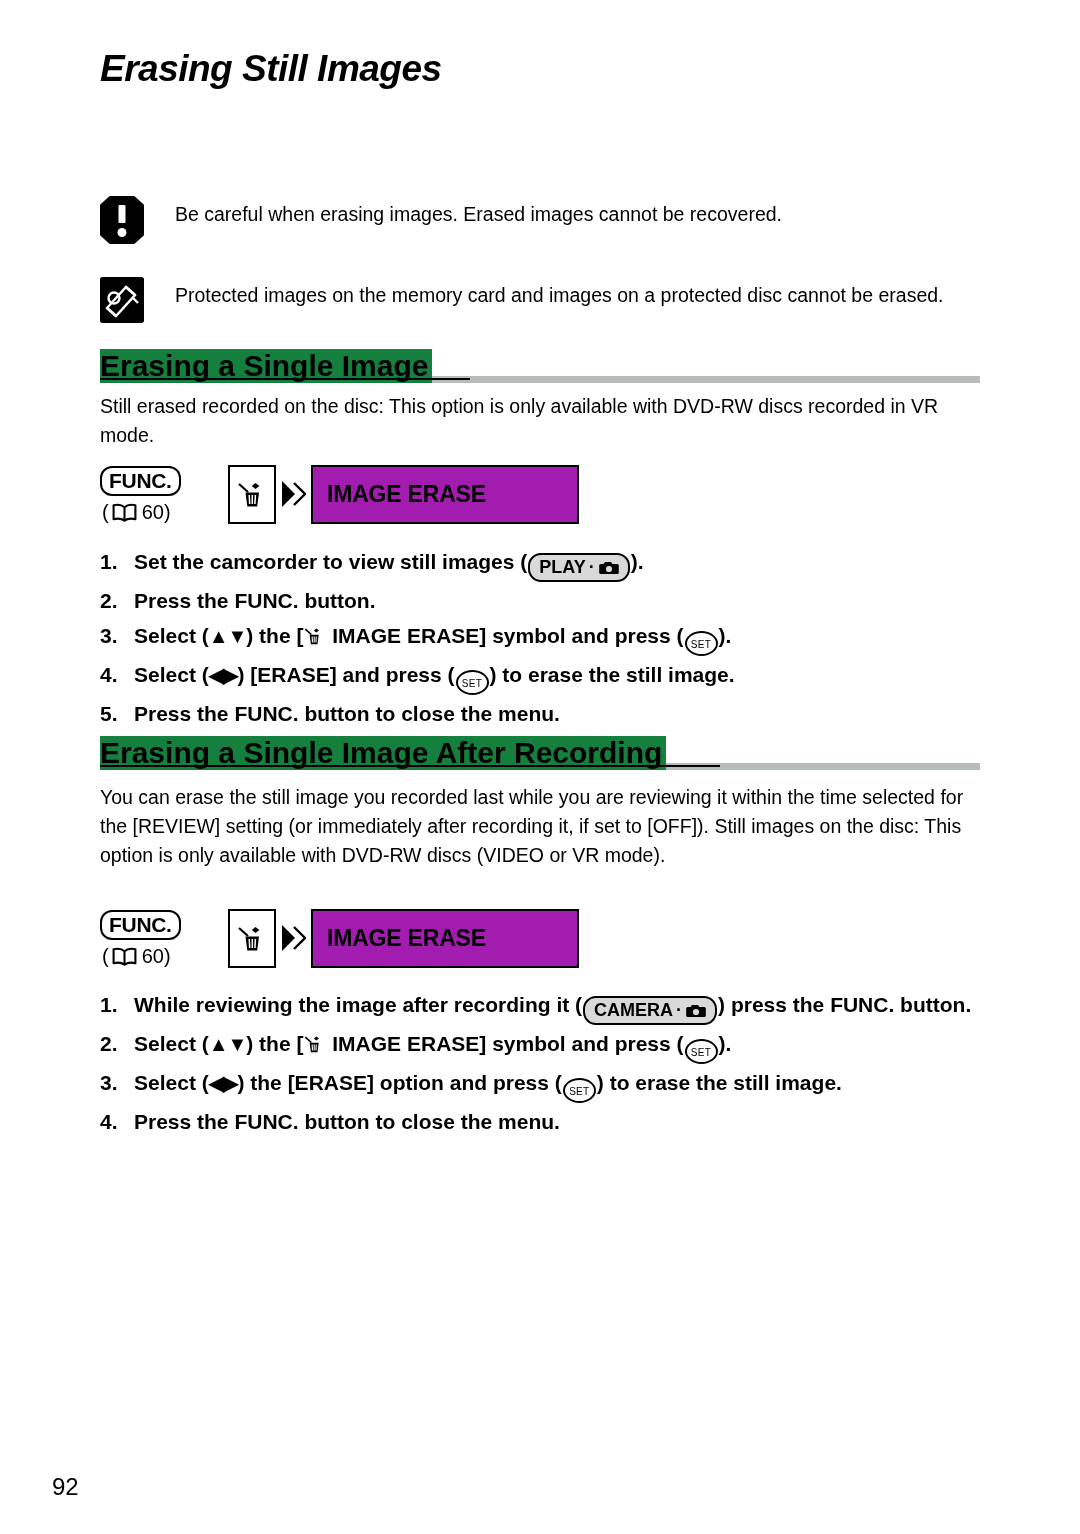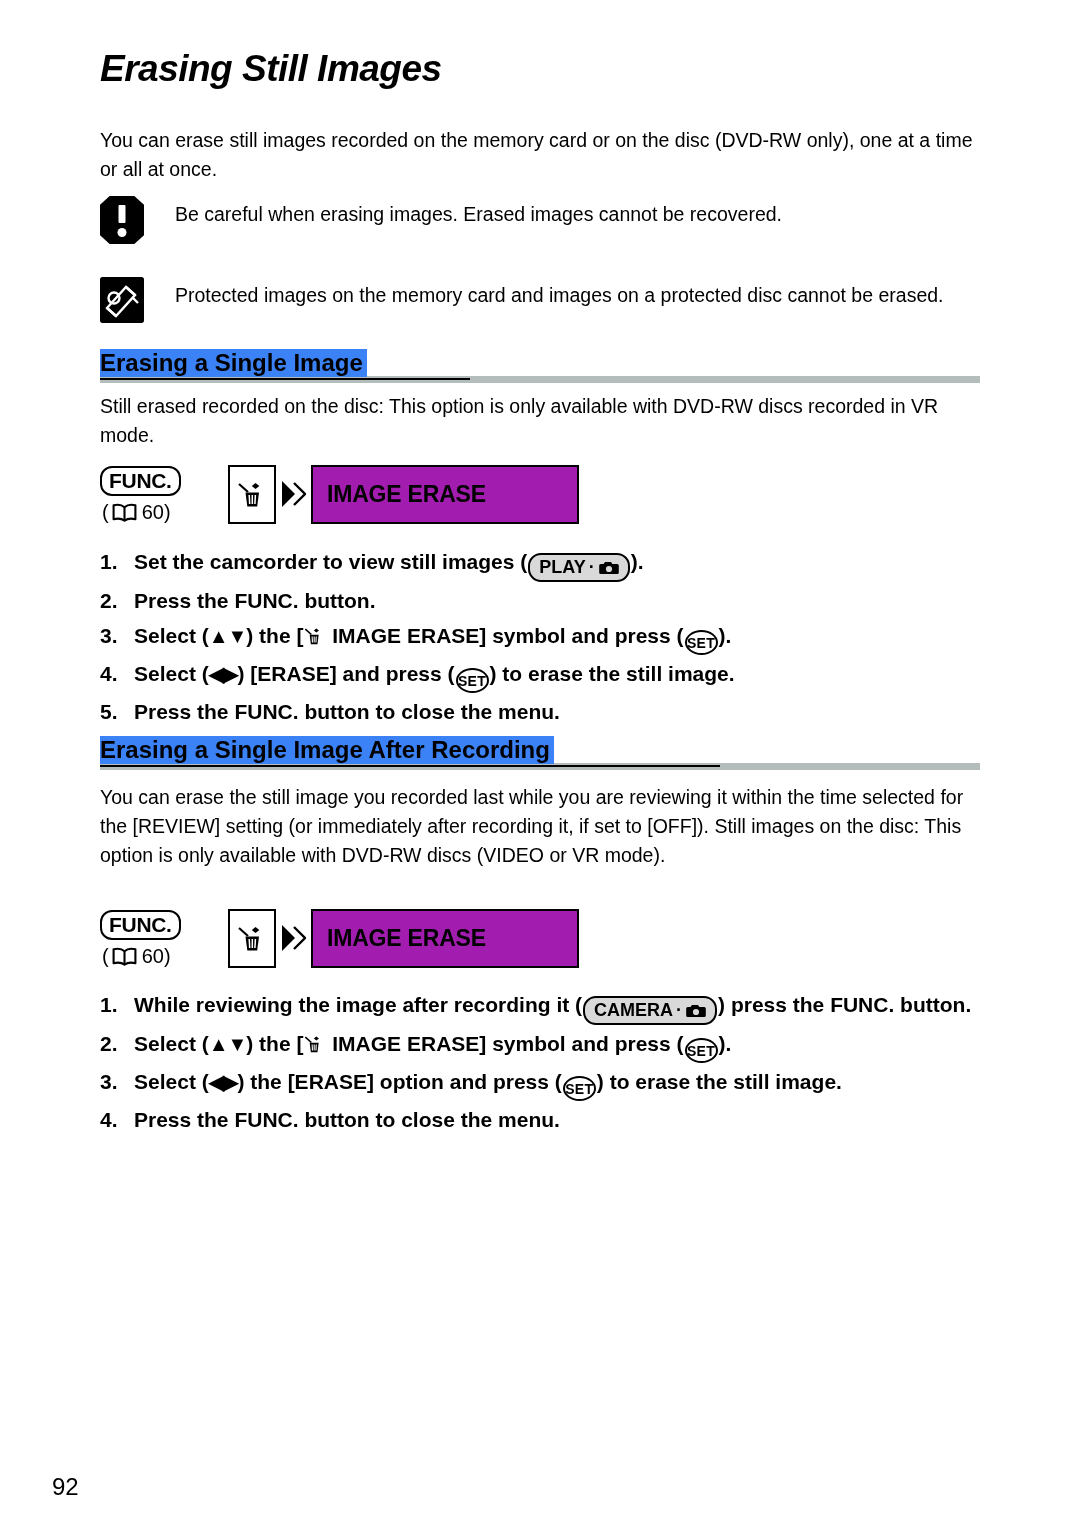--- a/index.html
+++ b/index.html
@@ -104,26 +104,26 @@
     overflow: hidden;
   }
 
   
   .sec-head {
     position: absolute;
     left: 100px;
     height: 36px;
   }
   .sec-head .sec-title {
-    font-size: 24px;
+    font-size: 30px;
     font-weight: bold;
     white-space: nowrap;
     position: relative;
     z-index: 2;
-    background: #3b82f6;
+    background: #15803d;
     padding-right: 4px;
     display: inline-block;
   }
   .sec-rule {
     position: absolute;
     left: 100px;
     width: 880px;
     height: 7px;
     background: #b4bcbc;
     z-index: 1;
@@ -265,22 +265,22 @@
     width: 20px; height: 14px;
     position: relative;
   }
 
   .set-badge {
     display: inline-block;
     width: 33px;
     height: 25px;
     border: 2.2px solid #000;
     border-radius: 50%;
-    font-size: 14px;
-    font-weight: bold;
+    font-size: 10px;
+    font-weight: normal;
     line-height: 23px;
     text-align: center;
     vertical-align: -5px;
     letter-spacing: 0.3px;
     box-sizing: border-box;
     margin: 0 1px;
   }
 
   .trash-inline {
     display: inline-block;
@@ -309,21 +309,20 @@
 
   svg { display: block; }
 </style>
 </head>
 <body>
 
 <div class="page">
 
   <div class="doc-title">Erasing Still Images</div>
 
-  <div class="para para-intro">You can erase still images recorded on the memory card or on the disc (DVD-RW only), one at a time or all at once.</div>
 
   <div class="note-row note-1">
     <div class="note-icon">
       <div class="ico-caution"></div>
     </div>
     <div class="note-text">Be careful when erasing images. Erased images cannot be recovered.</div>
   </div>
 
   <div class="note-row note-2">
     <div class="note-icon">

